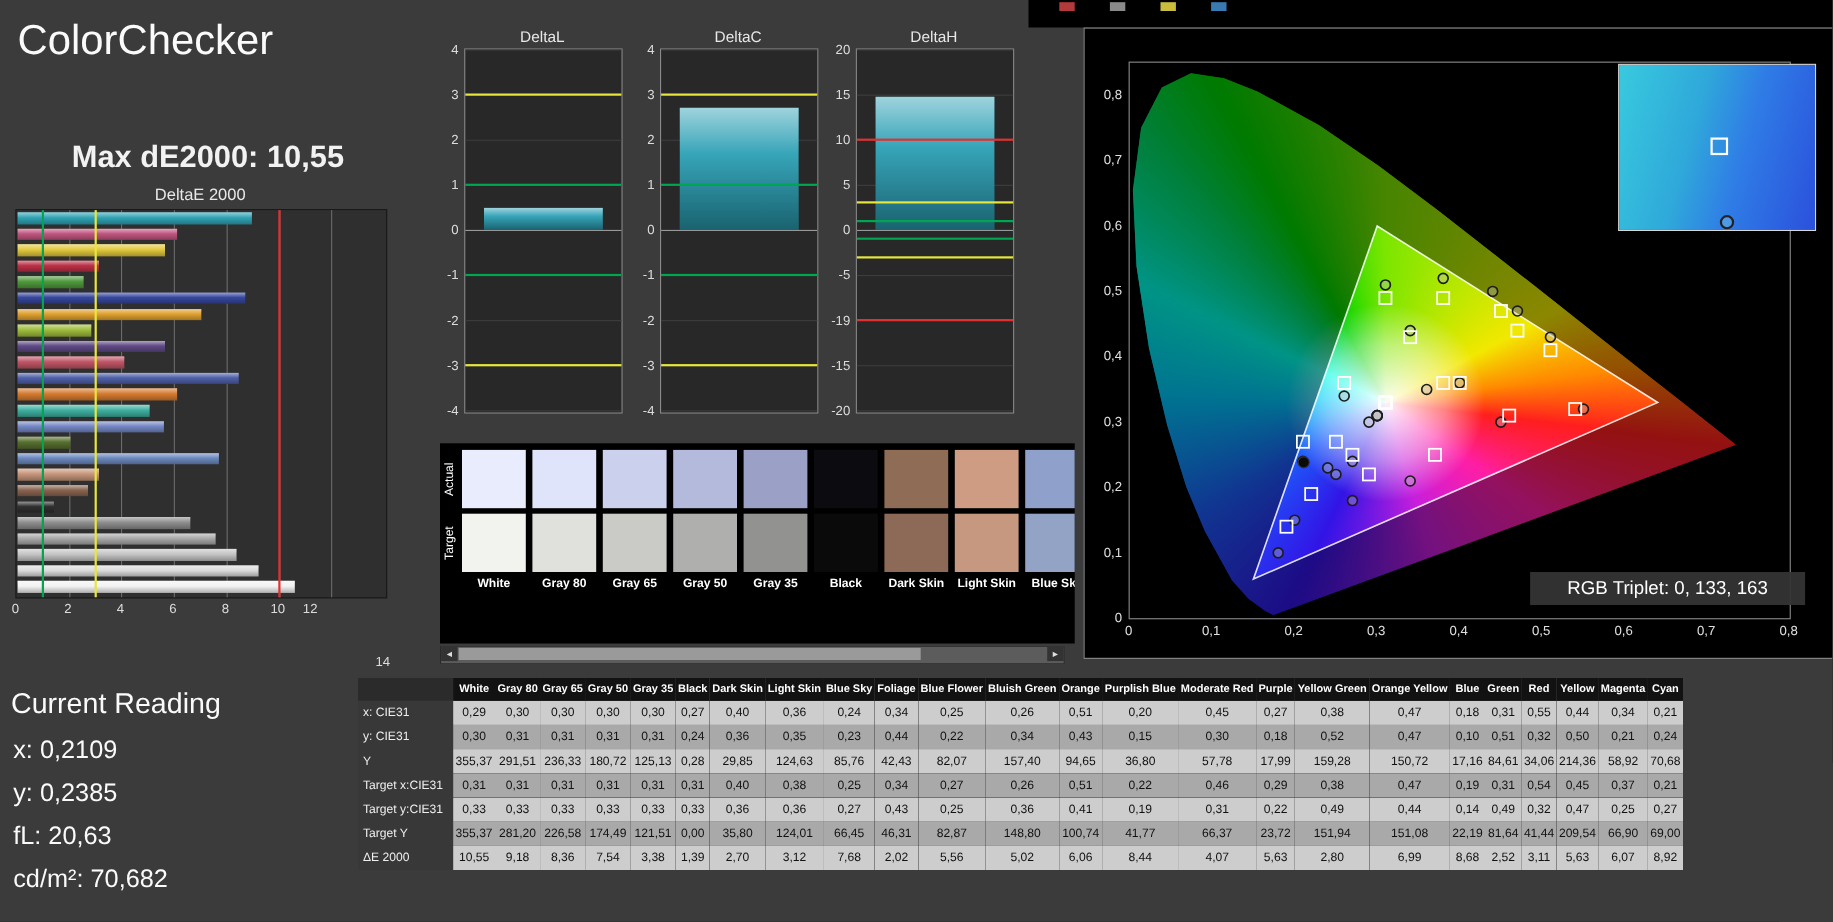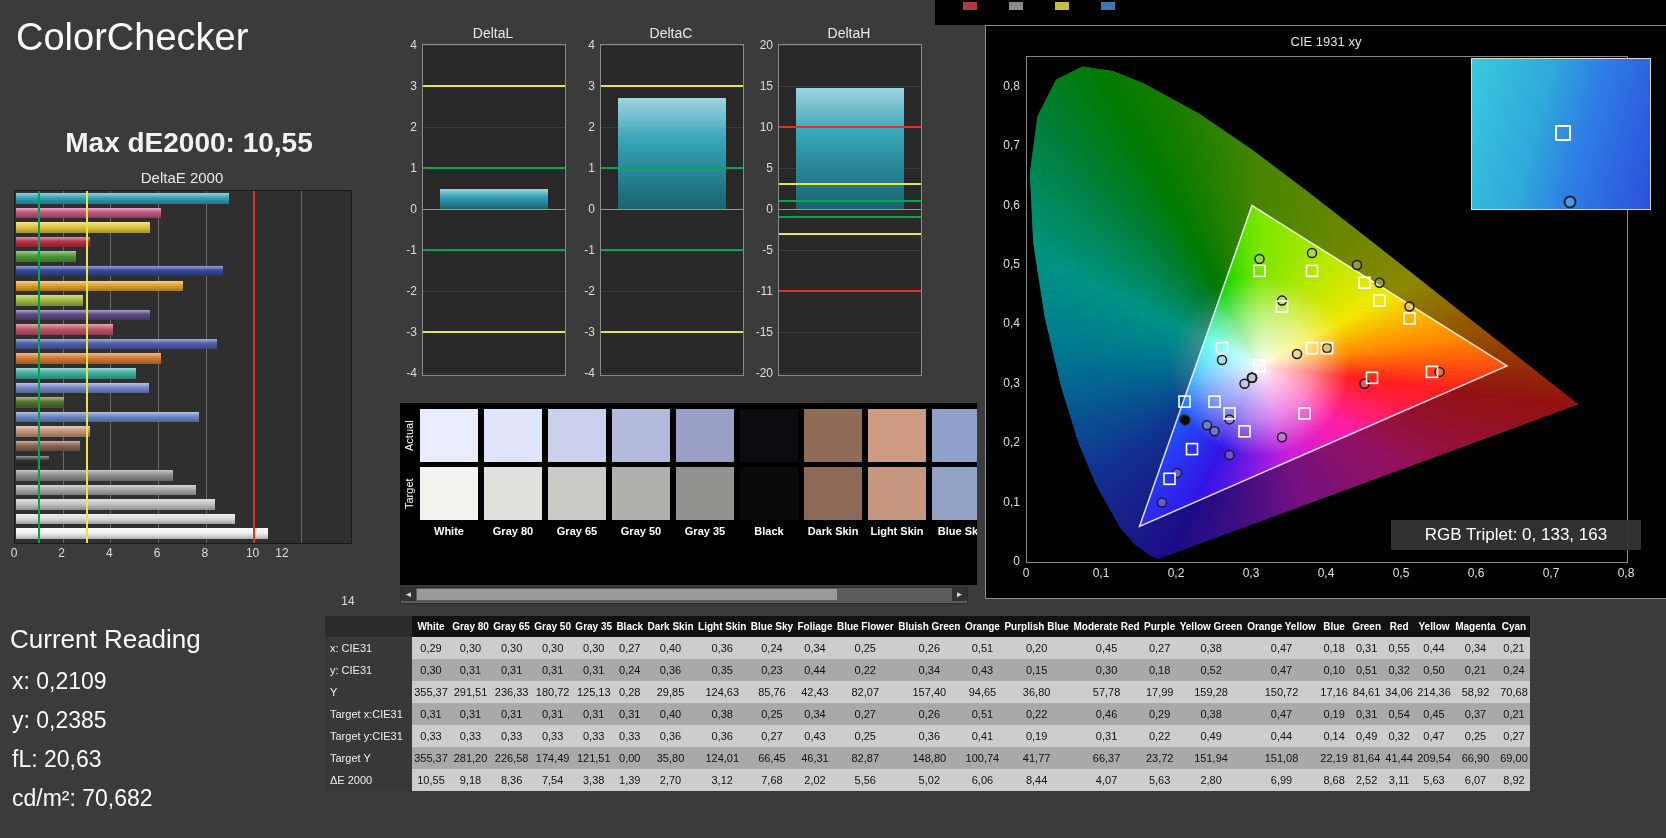--- a/index.html
+++ b/index.html
@@ -203,21 +203,21 @@
     </div>
 
   <div class="abs vtitle" style="left:778px">DeltaH</div>
   <div class="abs vaxis" id="dh-axis" style="left:748px">
       <div class="y-tick" style="top: -6px;">20</div>
       <div class="y-tick" style="top: 35px;">15</div>
       <div class="y-tick" style="top: 76px;">10</div>
       <div class="y-tick" style="top: 117px;">5</div>
       <div class="y-tick" style="top: 158px;">0</div>
       <div class="y-tick" style="top: 199px;">-5</div>
-      <div class="y-tick" style="top: 240px;">-11</div>
+      <div class="y-tick" style="top: 240px;">-19</div>
       <div class="y-tick" style="top: 281px;">-15</div>
       <div class="y-tick" style="top: 322px;">-20</div>
     </div>
   <div class="abs vplot" id="dh-plot" style="left:778px">
       <div class="grid-h" style="top: 0px;"></div>
       <div class="grid-h" style="top: 41px;"></div>
       <div class="grid-h" style="top: 82px;"></div>
       <div class="grid-h" style="top: 123px;"></div>
       <div class="grid-h" style="top: 164px;"></div>
       <div class="grid-h" style="top: 205px;"></div>
@@ -278,21 +278,20 @@
   </div>
 
   <div class="abs" id="top-strip">
       <div class="tb-icon" style="left: 28px; width: 14px; background: rgb(178, 58, 58);"></div>
       <div class="tb-icon" style="left: 74px; width: 14px; background: rgb(138, 138, 138);"></div>
       <div class="tb-icon" style="left: 120px; width: 14px; background: rgb(201, 189, 62);"></div>
       <div class="tb-icon" style="left: 166px; width: 14px; background: rgb(58, 122, 178);"></div>
     </div>
 
   <div class="abs" id="cie-panel">
-    <div id="cie-title">CIE 1931 xy</div>
     <div id="cie-plot">
       <div id="cie-horseshoe"></div>
       <svg id="cie-overlay" width="600" height="505" viewBox="0 0 600 505">
           <path d="M130.6,502 L123.3,498.5 L108,487.4 L93.1,470.7 L68.5,426.2 L51.5,385.8 L34.1,329.7 L17.6,259.8 L6.2,185.1 L2.9,115.9 L10.4,59.2 L29.2,22.5 L55.7,9.5 L85.7,14.1 L116,26.1 L172.2,56.8 L226.2,93.6 L279.8,133.9 L333.1,175.4 L384.4,215.8 L431.4,252.9 L470.3,283.6 L499.4,306.5 L518.6,321.7 L539.3,338 L551,347.3 Z M480.0,308.9 L225.0,148.5 L112.5,469.4 Z" fill-rule="evenodd" fill="rgba(0,0,0,0.42)"></path>
           <path d="M480.0,308.9 L225.0,148.5 L112.5,469.4 Z" fill="none" stroke="rgba(255,255,255,0.85)" stroke-width="1.5"></path>
           <circle cx="217.49999999999997" cy="326.7647058823529" r="4.5" fill="rgba(190,190,190,0.35)" stroke="#1c1c1c" stroke-width="1.5"></circle>
           <circle cx="224.99999999999997" cy="320.82352941176475" r="4.5" fill="rgba(190,190,190,0.35)" stroke="#1c1c1c" stroke-width="1.5"></circle>
           <circle cx="224.99999999999997" cy="320.82352941176475" r="4.5" fill="rgba(190,190,190,0.35)" stroke="#1c1c1c" stroke-width="1.5"></circle>
           <circle cx="224.99999999999997" cy="320.82352941176475" r="4.5" fill="rgba(190,190,190,0.35)" stroke="#1c1c1c" stroke-width="1.5"></circle>
           <circle cx="224.99999999999997" cy="320.82352941176475" r="4.5" fill="rgba(190,190,190,0.35)" stroke="#1c1c1c" stroke-width="1.5"></circle>

